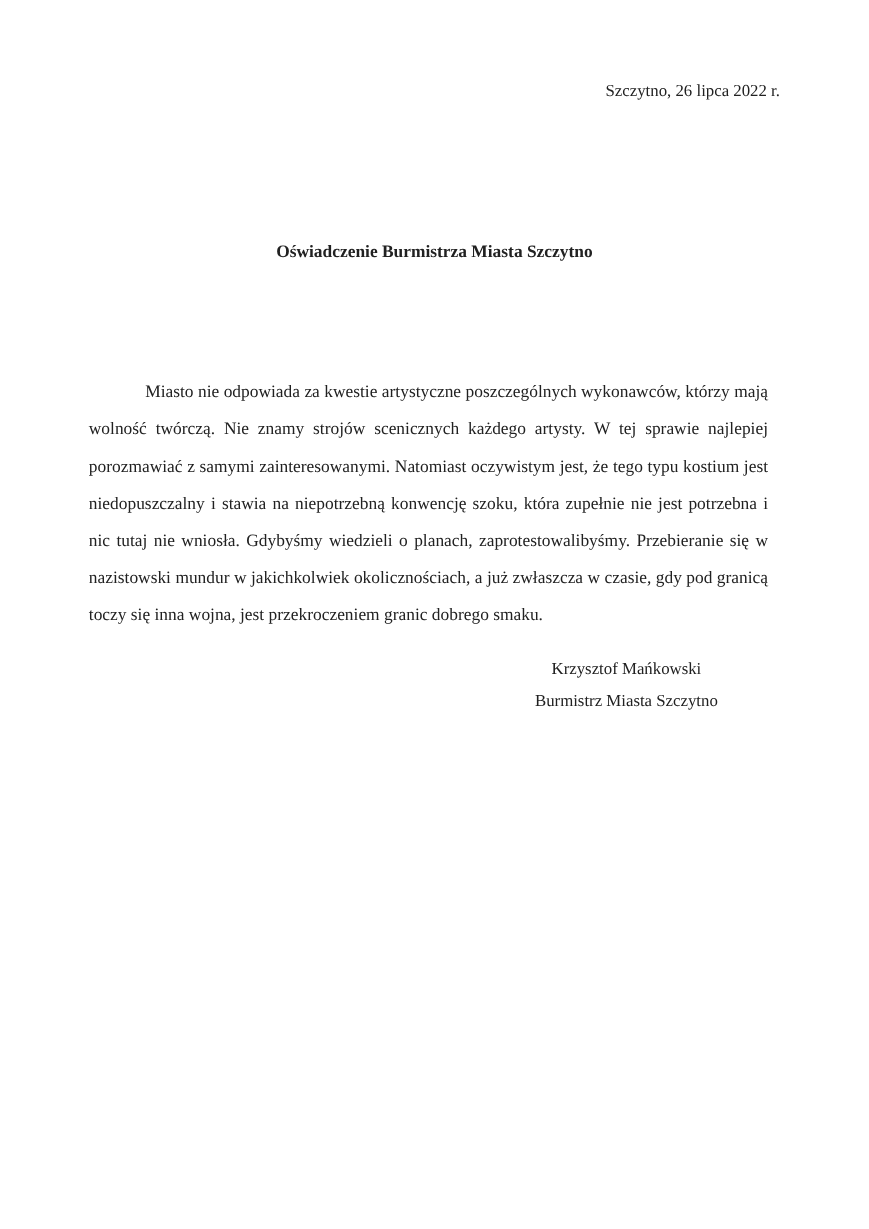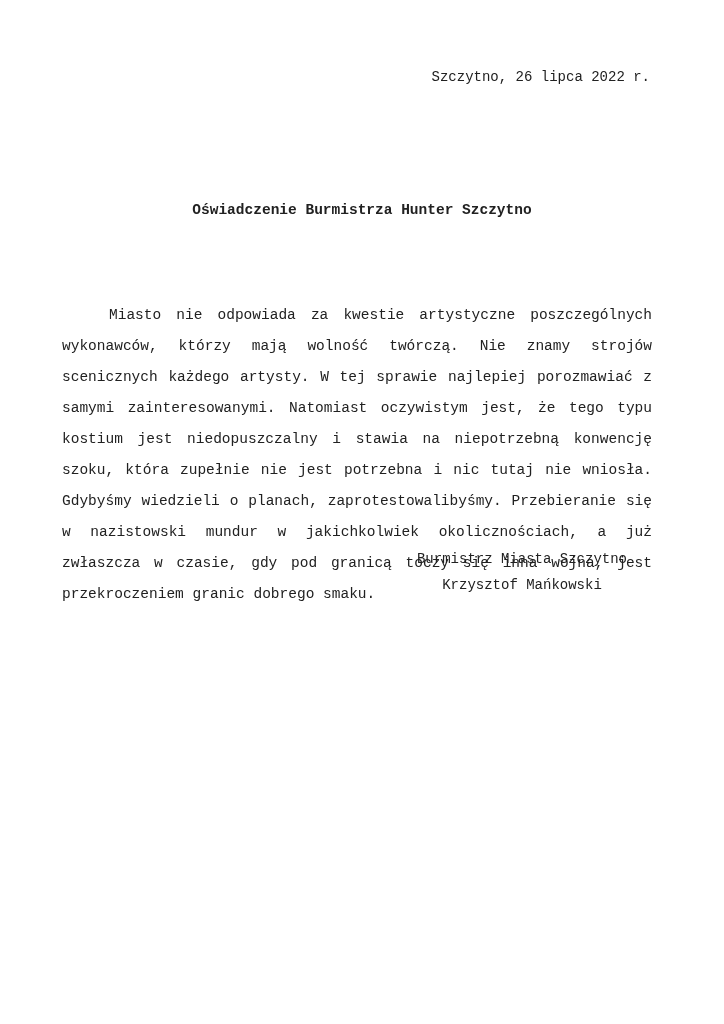--- a/index.html
+++ b/index.html
@@ -7,21 +7,21 @@
     margin: 0;
     padding: 0;
     background: #ffffff;
   }
   .page {
     position: relative;
     width: 724px;
     height: 1024px;
     background: #ffffff;
     color: #212121;
-    font-family: Liberation Mono, monospace;
+    font-family: Liberation Serif, serif;
     overflow: hidden;
   }
   .date-line {
     position: absolute;
     top: 68px;
     right: 74px;
     font-size: 14px;
     line-height: 18px;
     white-space: nowrap;
   }
@@ -45,21 +45,21 @@
     text-align: center;
     font-size: 13.5px;
     font-weight: bold;
     white-space: nowrap;
   }
   .body-text {
     position: absolute;
     top: 296px;
     left: 58px;
     right: 68px;
-    margin: 4px;
+    margin: 16px;
     font-size: 14.5px;
     line-height: 31px;
     text-align: justify;
     text-indent: 47px;
   }
   .signature {
     position: absolute;
     top: 546px;
     left: 392px;
     width: 260px;
@@ -68,23 +68,23 @@
     line-height: 26px;
   }
 </style>
 </head>
 <body>
 
 <div class="page">
 
   <div class="date-line">Szczytno, 26 lipca 2022 r.</div>
 
-  <h1 class="doc-title">Oświadczenie Burmistrza Hunter Szczytno</h1>
+  <h1 class="doc-title">Oświadczenie Burmistrza Miasta Szczytno</h1>
 
 
   <p class="body-text">Miasto nie odpowiada za kwestie artystyczne poszczególnych wykonawców, którzy mają wolność twórczą. Nie znamy strojów scenicznych każdego artysty. W tej sprawie najlepiej porozmawiać z samymi zainteresowanymi. Natomiast oczywistym jest, że tego typu kostium jest niedopuszczalny i stawia na niepotrzebną konwencję szoku, która zupełnie nie jest potrzebna i nic tutaj nie wniosła. Gdybyśmy wiedzieli o planach, zaprotestowalibyśmy. Przebieranie się w nazistowski mundur w jakichkolwiek okolicznościach, a już zwłaszcza w czasie, gdy pod granicą toczy się inna wojna, jest przekroczeniem granic dobrego smaku.</p>
 
   <div class="signature">
+    <div>Krzysztof Mańkowski</div>
     <div>Burmistrz Miasta Szczytno</div>
-    <div>Krzysztof Mańkowski</div>
   </div>
 
 </div>
 
 </body></html>

